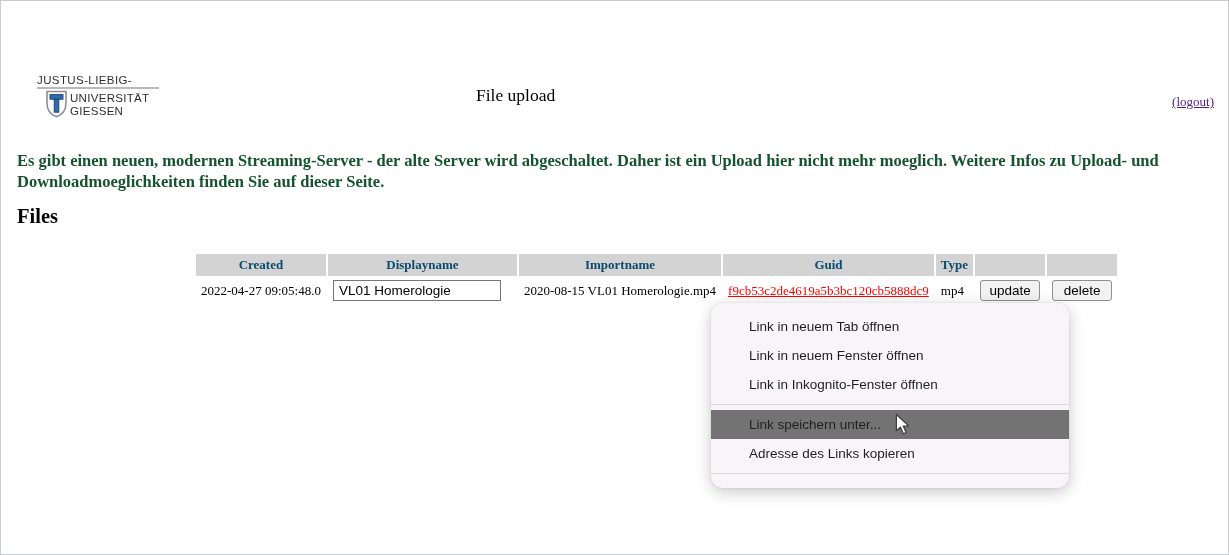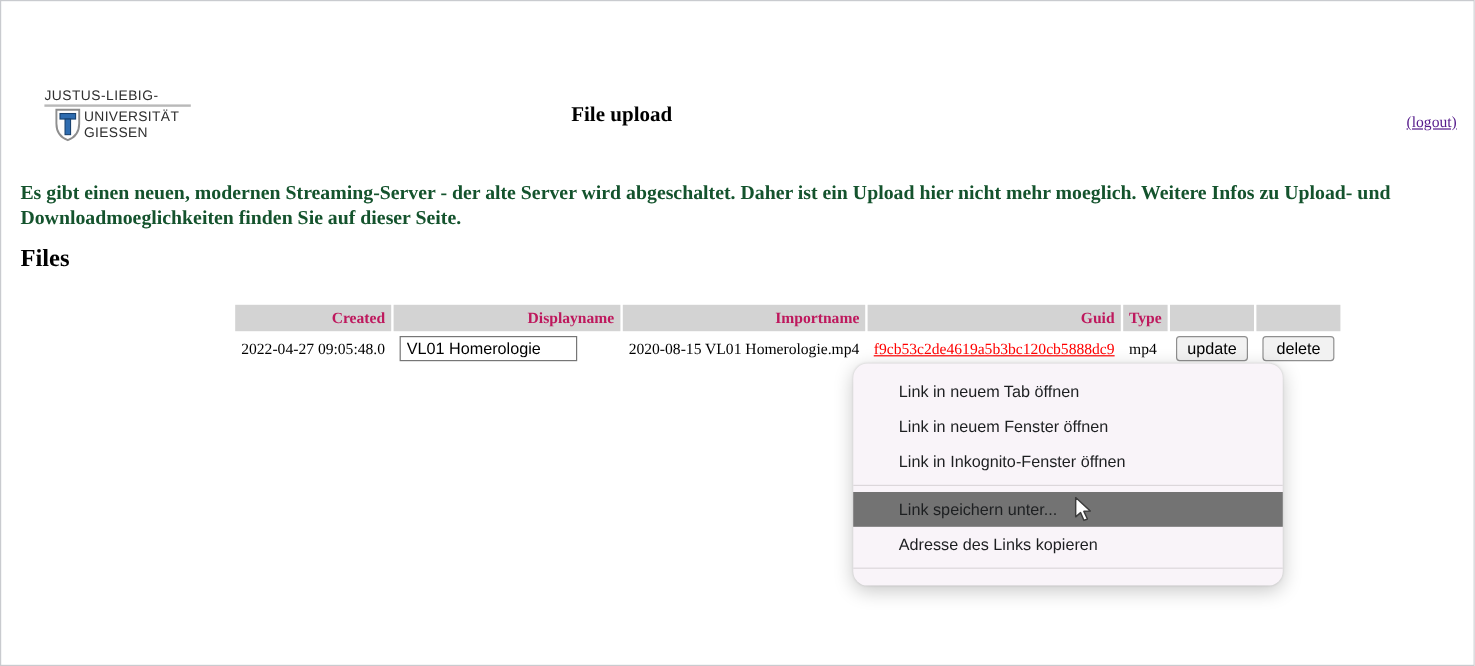--- a/index.html
+++ b/index.html
@@ -22,47 +22,47 @@
   }
   
   .logo { position:absolute; left:36px; top:73px; color:#3a3a3a;
           font-family:"Liberation Sans", sans-serif; }
   .logo .l1 { font-size:11.5px; letter-spacing:0.4px; color:#2f2f2f; }
   .logo .rule { height:2px; background:#b9b9b9; margin:1px 0 1px 0; width:122px; }
   .logo .row { display:flex; align-items:flex-start; margin-left:8px; }
   .logo .names { margin-left:2px; font-size:11.5px; letter-spacing:0.3px; color:#2f2f2f; line-height:13px; padding-top:2px;}
   .title {
     position:absolute; left:475px; top:84px;
-    font-size:17.5px; font-weight:bold; color:#000;
+    font-size:17.5px; font-weight:normal; color:#000;
   }
   .logout {
     position:absolute; right:14px; top:93px;
     font-size:13px; color:#551a8b; text-decoration:underline; cursor:pointer;
   }
   
   .notice {
     position:absolute; left:16px; top:149px; width:1197px;
     font-weight:bold; font-size:16.5px; line-height:21px; color:#14532d;
   }
   
   .files { position:absolute; left:16px; top:204px; font-size:20.5px; font-weight:bold; color:#000; }
   
   .tablewrap { position:absolute; left:193px; top:251px; }
   table { border-collapse:separate; border-spacing:2px; }
   th {
-    background:#d3d3d3; text-align:right; font-size:13px; font-weight:bold;
-    padding:3px 5px; height:20px; vertical-align:middle; color:#be185d;
+    background:#d3d3d3; text-align:center; font-size:13px; font-weight:bold;
+    padding:3px 5px; height:20px; vertical-align:middle; color:#0c4a6e;
     font-family:"Liberation Serif", serif;
   }
   td { font-size:13px; padding:2px 5px; vertical-align:middle; color:#000; white-space:nowrap; }
   .w-created{width:115px;} .w-display{width:189px;} .w-import{width:181px;}
   .w-guid{width:197px;} .w-type{width:37px;} .w-upd{width:62px;} .w-del{width:58px;}
   .guid-link { color:#ff0000; text-decoration:underline; cursor:pointer; }
   .name-input {
-    width:148px; height:21px; font-family:"Liberation Sans", sans-serif;
+    width:168px; height:21px; font-family:"Liberation Sans", sans-serif;
     font-size:13.5px; border:1px solid #767676; padding:1px 5px; background:#fff; color:#000;
   }
   .btn {
     font-family:"Liberation Sans", sans-serif; font-size:13.5px; color:#000;
     background:#f2f2f2; border:1px solid #8f8f8f; border-radius:3px;
     padding:2px 0; width:60px; text-align:center; cursor:pointer;
   }
   
   .menu {
     position:absolute; left:710px; top:302px; width:358px;

